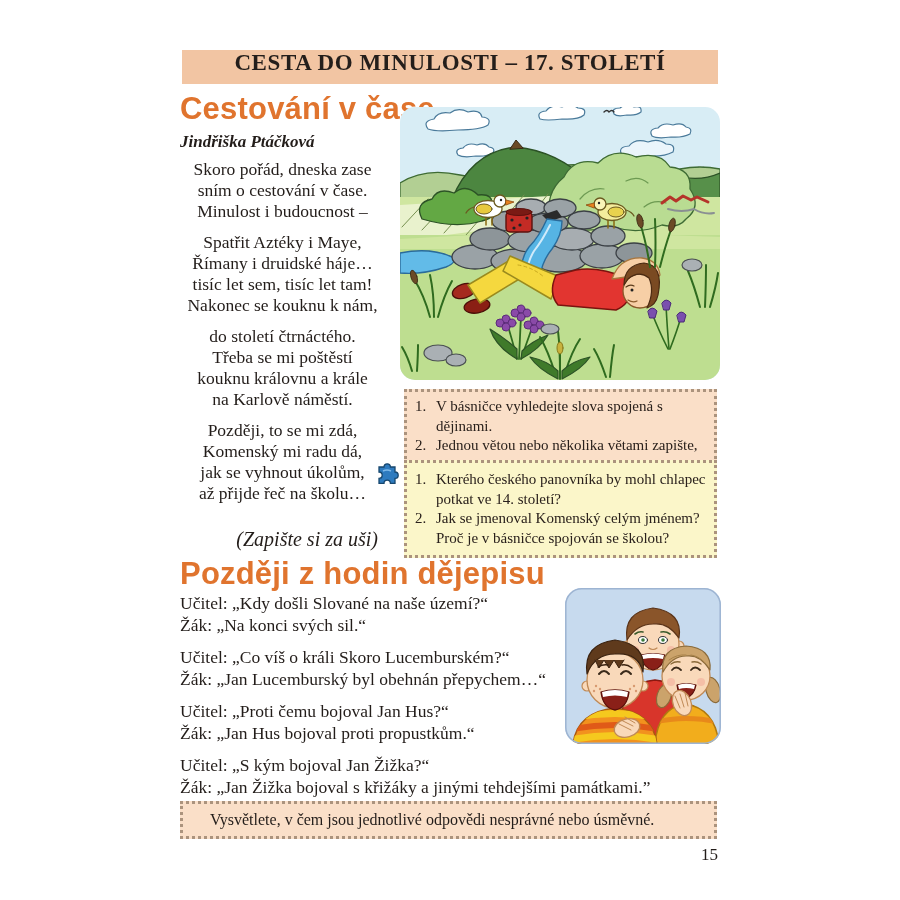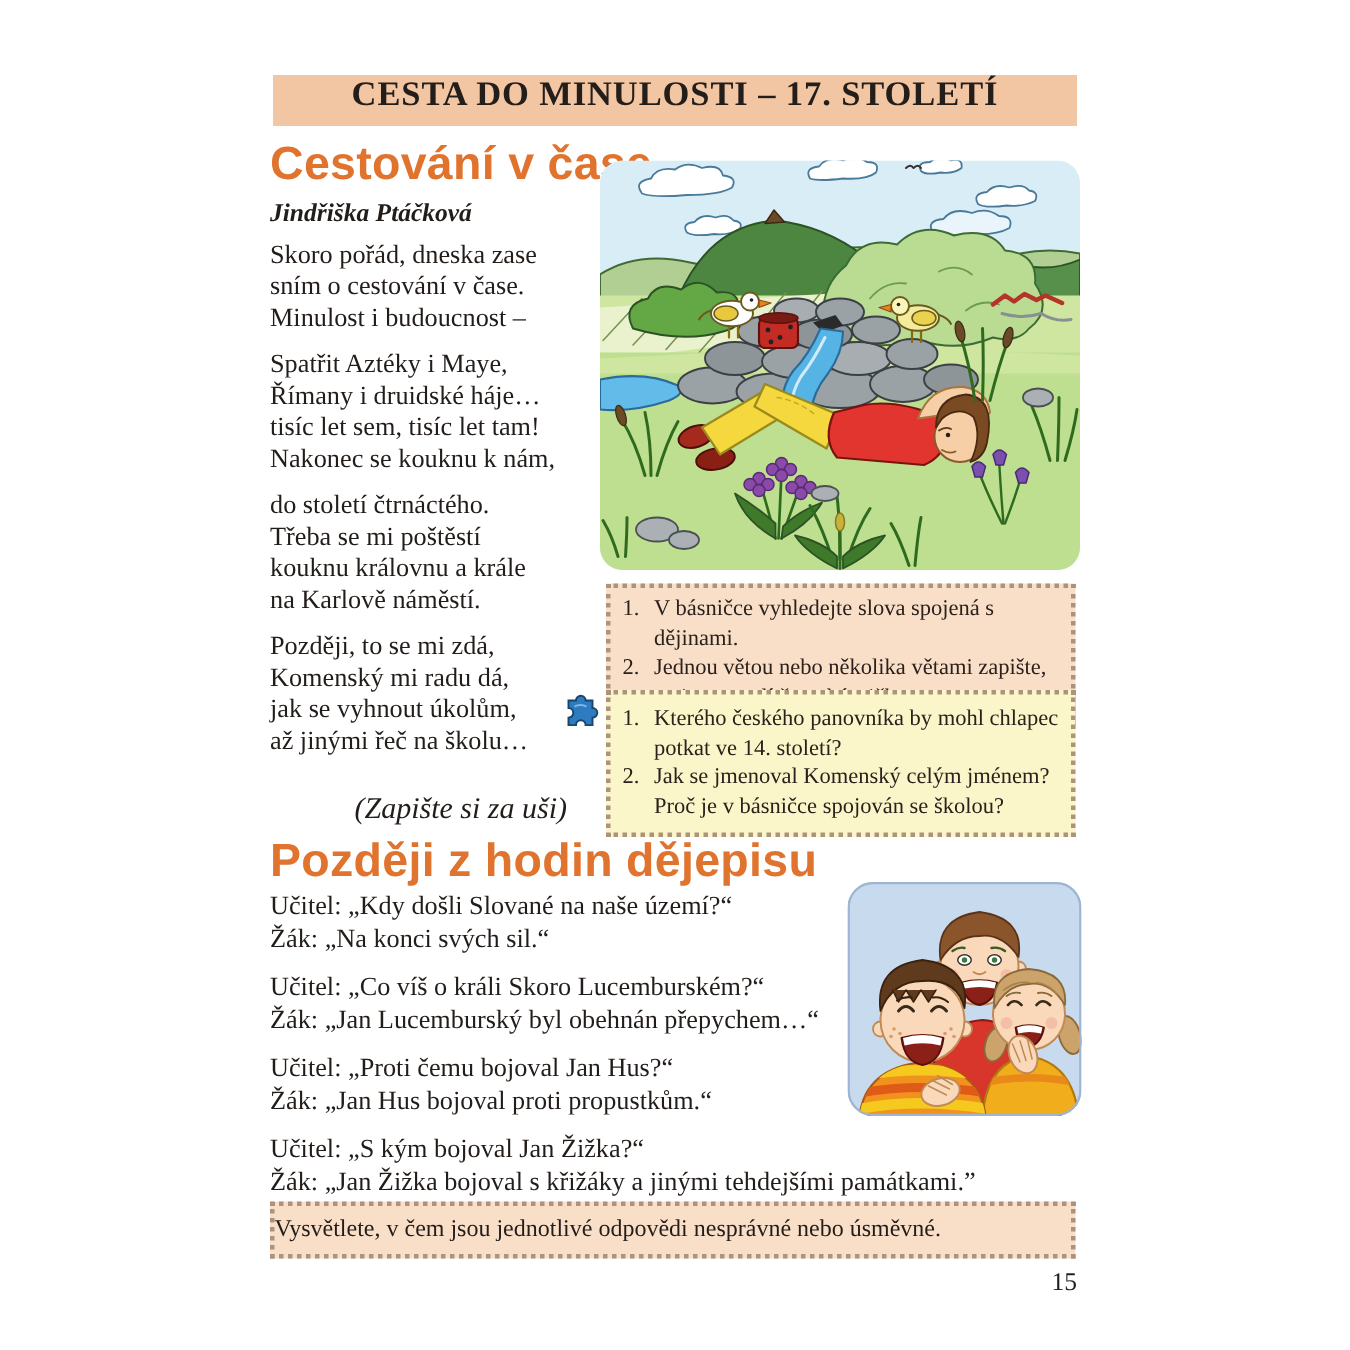--- a/index.html
+++ b/index.html
@@ -19,40 +19,40 @@
     position:absolute; font-family:"Liberation Sans", sans-serif;
     font-weight:bold; color:#e0742e; font-size:31px; letter-spacing:.2px;
   }
   .h-sec1 { left:180px; top:91px; }
   .h-sec2 { left:180px; top:556px; }
   .author {
     position:absolute; left:180px; top:132px;
     font-weight:bold; font-style:italic; font-size:17px;
   }
   .poem { position:absolute; left:180px; top:159px; width:205px;
-          font-size:17.5px; line-height:21px; }
+          font-size:17.5px; line-height:21px;text-align:center; }
   .stanza { margin-bottom:10px; }
   .note { position:absolute; left:180px; top:528px; width:198px;
           text-align:right; font-style:italic; font-size:20px; }
   .illu1 { position:absolute; left:400px; top:107px; width:320px; height:273px; }
   .illu2 { position:absolute; left:565px; top:588px; width:156px; height:156px; }
   .lace { border:3px dotted #ab937d; }
   .task-box { position:absolute; font-size:15px; line-height:19.5px; color:#2a211c; }
   .box1 { left:404px; top:389px; width:313px; background:#fadfc8; padding:5px 6px 5px 8px; }
   .box2 { left:404px; top:460px; width:313px; background:#fbf6c9; padding:7px 6px 7px 8px; }
   .titem { display:flex; }
   .titem .num { flex:none; width:21px; }
   .titem .txt { flex:1; }
   .puzzle { position:absolute; left:374px; top:459px; width:26px; height:30px; }
   .jokes { position:absolute; left:180px; top:592px; width:505px;
            font-size:17.5px; line-height:22px; }
   .joke { margin-bottom:10px; }
   .bottom-box {
     position:absolute; left:180px; top:801px; width:537px;
-    background:#fadfc8; padding:6px 0; font-size:16px; line-height:20px;
+    background:#fadfc8; padding:6px 27px; font-size:16px; line-height:20px;
   }
   .pagenum {
     position:absolute; left:650px; top:845px; width:68px;
     text-align:right; font-size:17px;font-family:Liberation Serif, serif;
   }
   svg { display:block; }
 </style>
 </head>
 <body>
 
@@ -80,21 +80,21 @@
     <div class="stanza">
       <div>do století čtrnáctého.</div>
       <div>Třeba se mi poštěstí</div>
       <div>kouknu královnu a krále</div>
       <div>na Karlově náměstí.</div>
     </div>
     <div class="stanza">
       <div>Později, to se mi zdá,</div>
       <div>Komenský mi radu dá,</div>
       <div>jak se vyhnout úkolům,</div>
-      <div>až jinými řeč na školu…</div>
+      <div>až přijde řeč na školu…</div>
     </div>
   </div>
   <div class="note">(Zapište si za uši)</div>
 
   <div class="illu1">
     <svg width="320" height="273" viewBox="0 0 320 273">
       <defs>
           <clipPath id="clipL">
             <rect width="320" height="273" rx="15"></rect>
           </clipPath>

